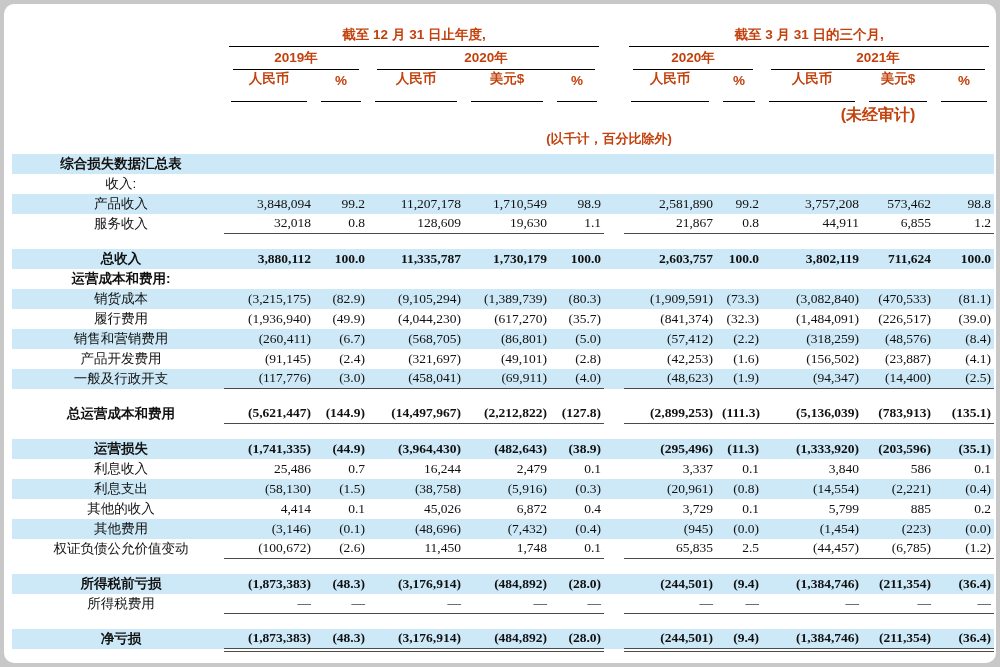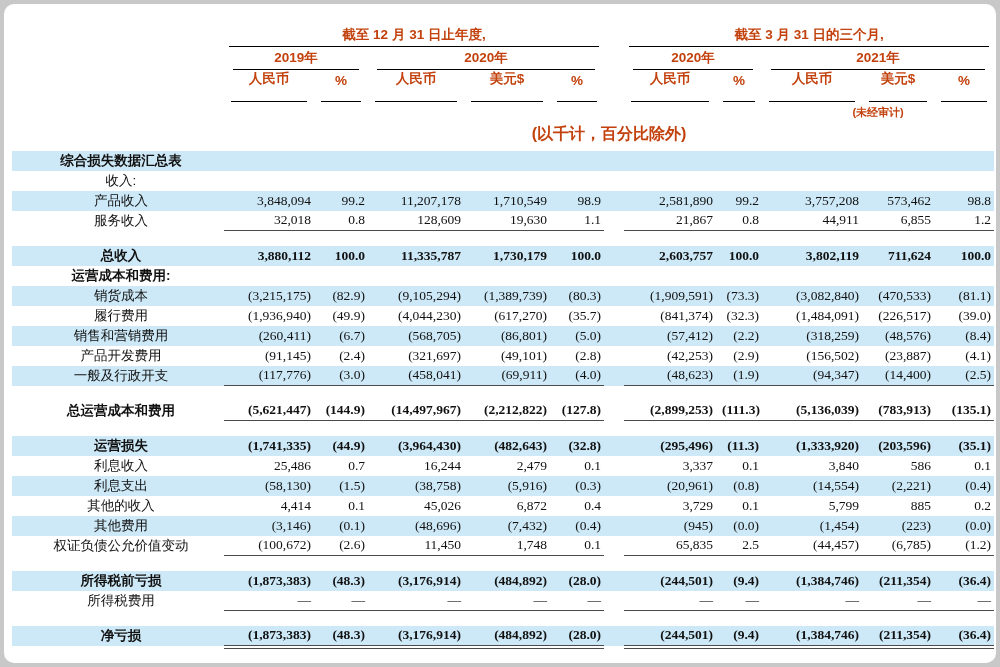--- a/index.html
+++ b/index.html
@@ -35,22 +35,22 @@
     white-space: nowrap;
   }
   .hl {
     border-bottom: 1.5px solid #000;
     padding-bottom: 3px;
   }
   tr.r-title .hl { margin: 0 5px; padding-bottom: 2px; }
   tr.r-year  .hl { margin: 0 9px; padding-bottom: 2px; }
   tr.r-cols  .hl { margin: 0 7px; padding-bottom: 13px; }
   tr.r-title th, tr.r-year th { padding-top: 2px; }
-  tr.r-unaudited th { font-size: 11px; padding-top: 3px; border: none; }
-  tr.r-note th { font-size: 16px; padding: 4px 0 6px 0; border: none; }
+  tr.r-unaudited th { font-size: 16px; padding-top: 3px; border: none; }
+  tr.r-note th { font-size: 13px; padding: 4px 0 6px 0; border: none; }
 
   
   tbody td {
     font-size: 13.5px;
     color: #111;
     height: 20px;
     vertical-align: middle;
     white-space: nowrap;
   }
   td.label {
@@ -441,21 +441,21 @@
             <span class="val">(49,101)</span>
           </td>
           <td class="v">
             <span class="val">(2.8)</span>
           </td>
           <td class="gap"></td>
           <td class="v">
             <span class="val">(42,253)</span>
           </td>
           <td class="v">
-            <span class="val">(2.9)</span>
+            <span class="val">(1.6)</span>
           </td>
           <td class="v">
             <span class="val">(156,502)</span>
           </td>
           <td class="v">
             <span class="val">(23,887)</span>
           </td>
           <td class="v">
             <span class="val">(4.1)</span>
           </td>
@@ -542,21 +542,21 @@
           <td class="v">
             <span class="val">(44.9)</span>
           </td>
           <td class="v">
             <span class="val">(3,964,430)</span>
           </td>
           <td class="v">
             <span class="val">(482,643)</span>
           </td>
           <td class="v">
-            <span class="val">(32.8)</span>
+            <span class="val">(38.9)</span>
           </td>
           <td class="gap"></td>
           <td class="v">
             <span class="val">(295,496)</span>
           </td>
           <td class="v">
             <span class="val">(11.3)</span>
           </td>
           <td class="v">
             <span class="val">(1,333,920)</span>

